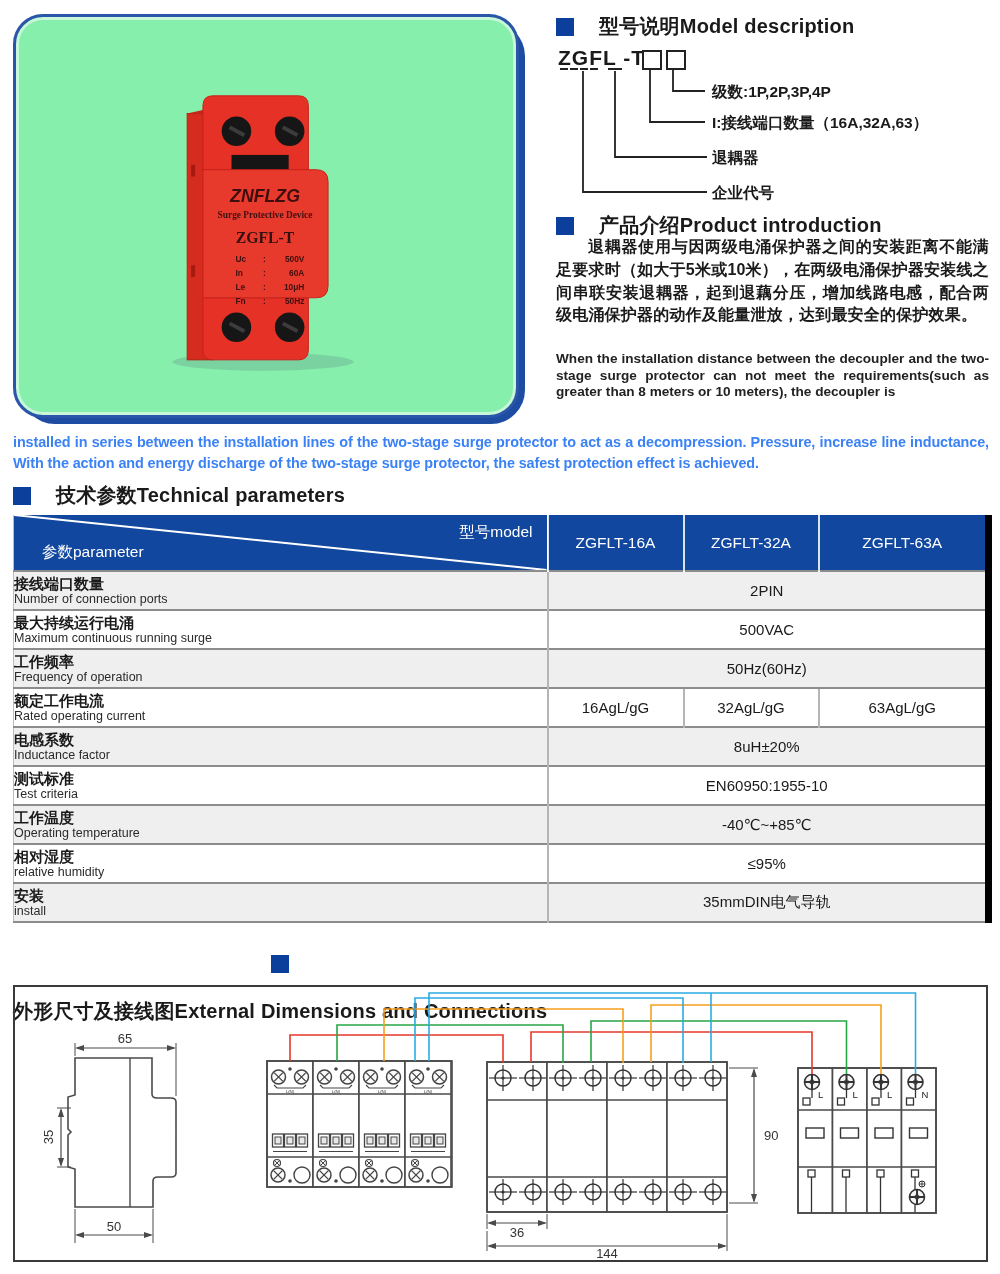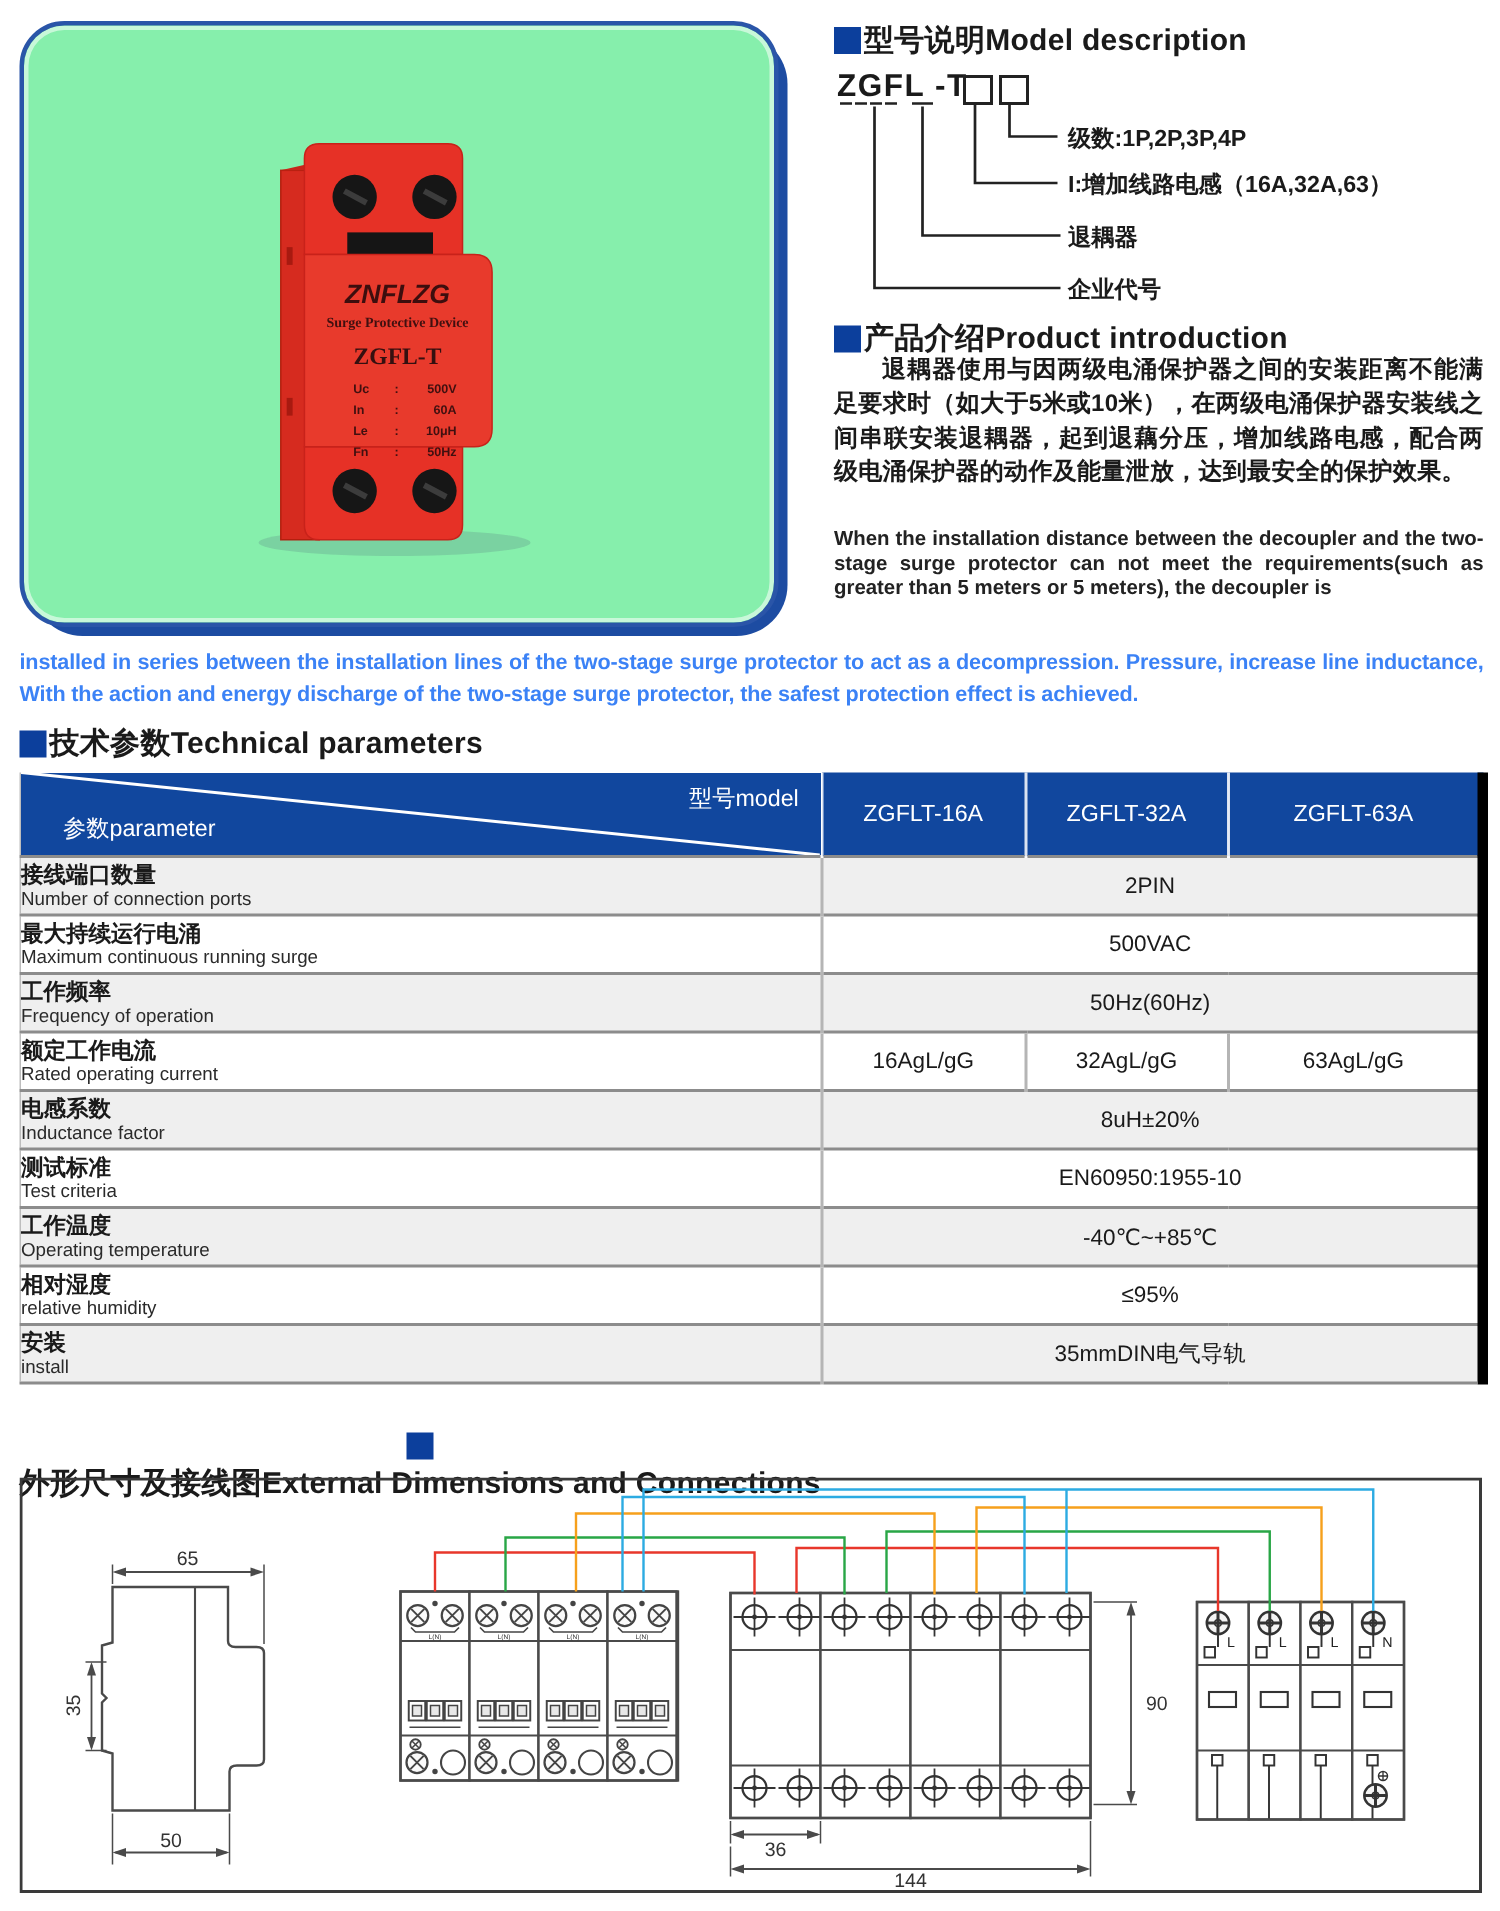--- a/index.html
+++ b/index.html
@@ -1,19 +1,19 @@
 <!DOCTYPE html>
 <html><head>
 <meta charset="utf-8">
 <style>
   html,body{margin:0;padding:0;}
   body{width:1000px;height:1274px;background:#fff;position:relative;
        font-family:"Liberation Sans","DejaVu Sans",sans-serif;color:#1a1a1a;}
   .abs{position:absolute;}
-  .heading{display:flex;align-items:center;gap:2px;}
+  .heading{display:flex;align-items:center;gap:25px;}
   .sq{width:18px;height:18px;background:#0c3f9c;flex:0 0 18px;}
   .htext{font-size:20px;font-weight:bold;letter-spacing:.2px;white-space:nowrap;}
   
   .img-shadow{left:21px;top:22px;width:504px;height:402px;background:#1d4ca2;border-radius:34px;}
   .img-box{left:13px;top:14px;width:500px;height:398px;background:#86efac;
            border:3px solid #2a55a8;border-radius:30px;
            box-shadow:inset 0 0 0 3px rgba(255,255,255,.55);}
   
   .model-code{left:558px;top:46px;font-size:21px;font-weight:bold;letter-spacing:1px;}
   .mbox{width:16px;height:16px;border:2.5px solid #222;}
@@ -113,30 +113,30 @@
 <svg class="abs" style="left:556px;top:40px;" width="170" height="160" viewBox="0 0 170 160">
   <g stroke="#222" stroke-width="1.8" fill="none">
     <path d="M4,29 H12 M14,29 H22 M24,29 H32 M34,29 H42 M52,29 H66"></path>
     <path d="M27,31 V152 H151"></path>
     <path d="M59,31 V117 H151"></path>
     <path d="M94,29 V82 H149"></path>
     <path d="M117,29 V51 H149"></path>
   </g>
 </svg>
 <div class="abs tree-label" style="top:82px;">级数:1P,2P,3P,4P</div>
-<div class="abs tree-label" style="top:113px;">I:增加线路电感（16A,32A,63）</div>
+<div class="abs tree-label" style="top:113px;">I:接线端口数量（16A,32A,63）</div>
 <div class="abs tree-label" style="top:148px;">退耦器</div>
 <div class="abs tree-label" style="top:183px;">企业代号</div>
 
 <div class="abs heading" style="left:556px;top:212px;">
   <span class="sq"></span>
   <span class="htext">产品介绍Product introduction</span>
 </div>
 <div class="abs cn-para">退耦器使用与因两级电涌保护器之间的安装距离不能满足要求时（如大于5米或10米），在两级电涌保护器安装线之间串联安装退耦器，起到退藕分压，增加线路电感，配合两级电涌保护器的动作及能量泄放，达到最安全的保护效果。</div>
-<div class="abs en-para">When the installation distance between the decoupler and the two-stage surge protector can not meet the requirements(such as greater than 5 meters or 5 meters), the decoupler is</div>
+<div class="abs en-para">When the installation distance between the decoupler and the two-stage surge protector can not meet the requirements(such as greater than 8 meters or 10 meters), the decoupler is</div>
 <div class="abs en-full">installed in series between the installation lines of the two-stage surge protector to act as a decompression. Pressure, increase line inductance, With the action and energy discharge of the two-stage surge protector, the safest protection effect is achieved.</div>
 
 <div class="abs heading" style="left:13px;top:482px;">
   <span class="sq"></span>
   <span class="htext">技术参数Technical parameters</span>
 </div>
 
 <table class="tech abs" style="left:13px;top:515px;">
   <colgroup>
       <col style="width:534px">

